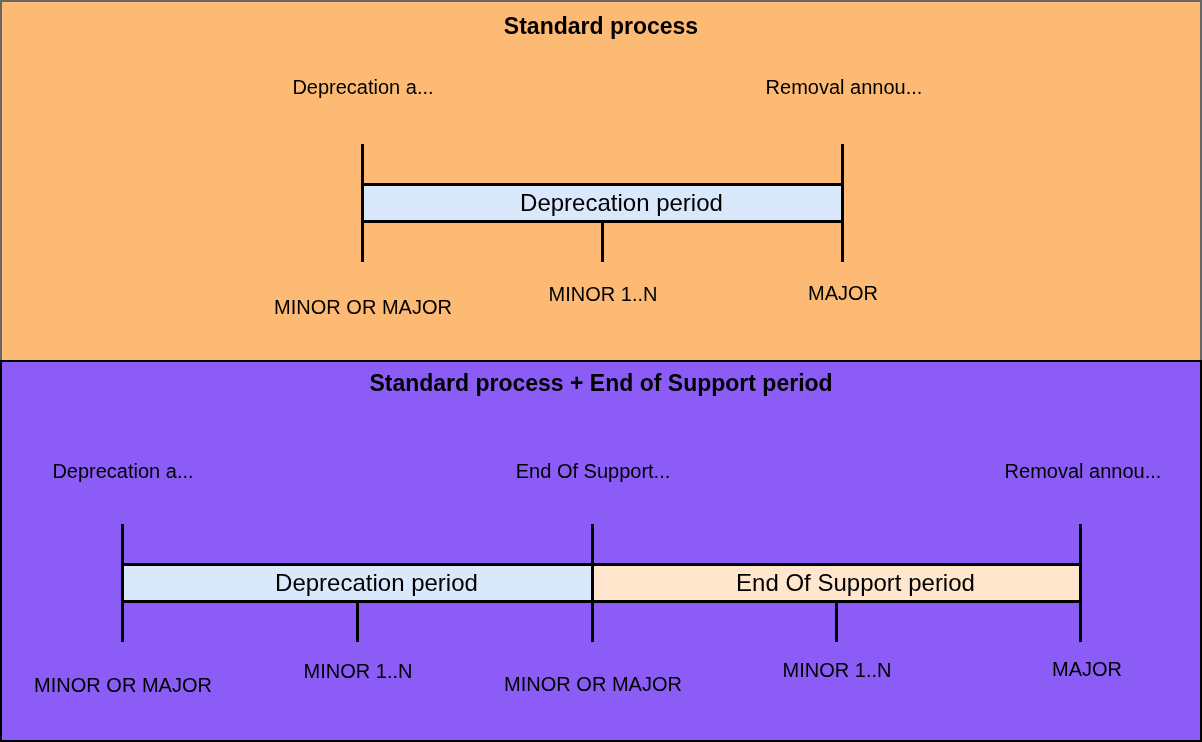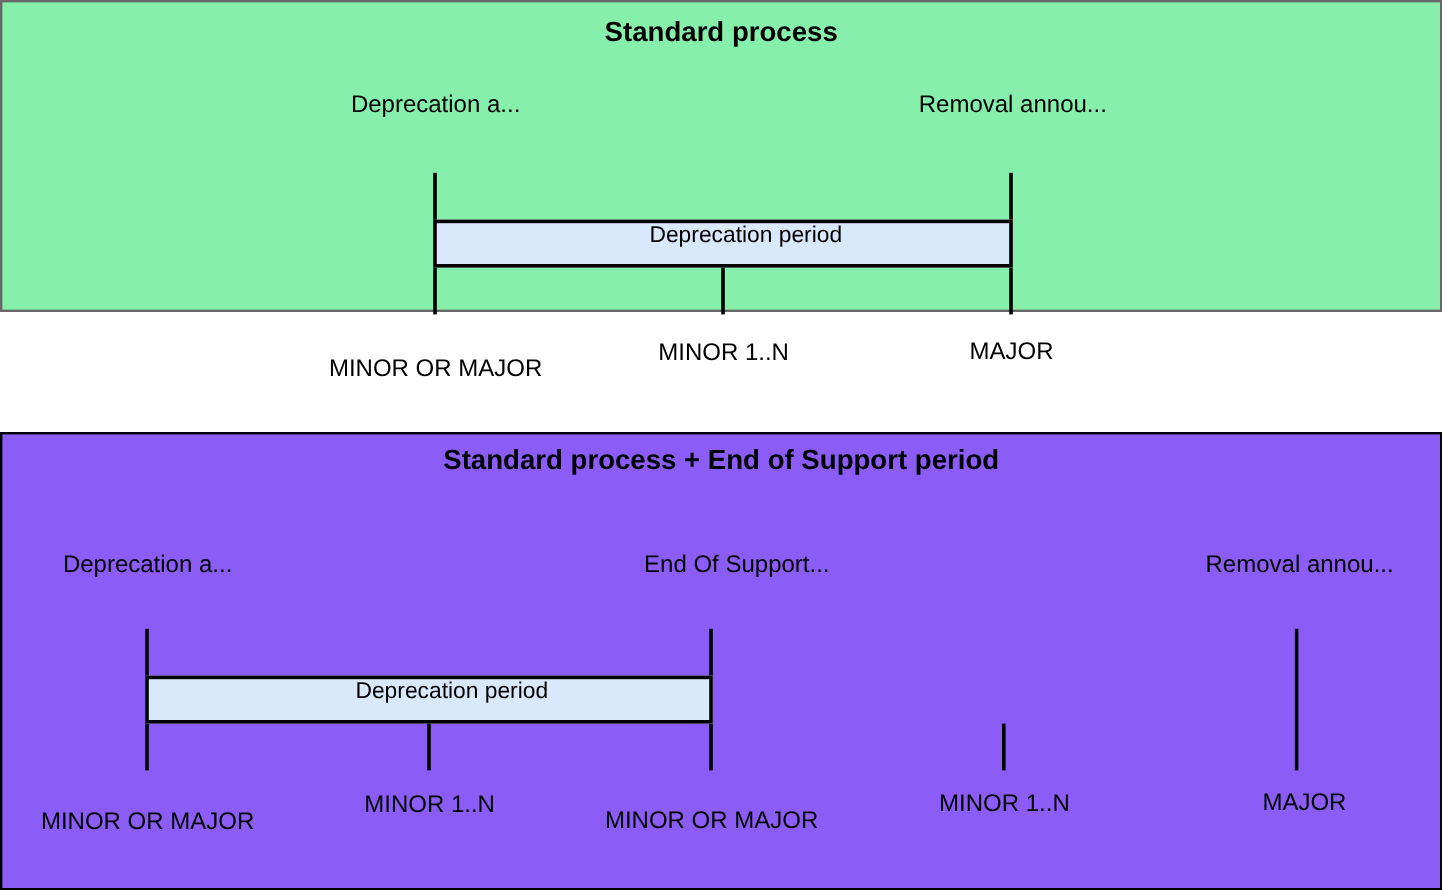--- a/index.html
+++ b/index.html
@@ -7,22 +7,22 @@
     position: relative;
     width: 1202px;
     height: 742px;
     font-family: "Liberation Sans", "DejaVu Sans", sans-serif;
     color: #000000;
     background: #ffffff;
     overflow: hidden;
   }
   .panel { position: absolute; box-sizing: border-box; left: 0; width: 1202px; }
   .panel-top {
-    top: 0; height: 260px;
-    background: #86efac;
+    top: 0; height: 362px;
+    background: #fdba74;
     border: 2px solid #666666;
   }
   .panel-bottom {
     top: 360px; height: 382px;
     background: #8b5cf6;
     border: 2px solid #000000;
   }
   .panel-title {
     position: absolute; left: 0; right: 0;
     text-align: center;
@@ -42,23 +42,23 @@
     position: absolute;
     width: 3px;
     background: #000000;
   }
   .bar {
     position: absolute;
     height: 40px;
     box-sizing: border-box;
     border: 3px solid #000000;
     display: flex;
-    align-items: flex-start;
+    align-items: center;
     justify-content: center;
-    font-size: 19px;
+    font-size: 24px;
     white-space: nowrap;
     padding-left: 38px;
   }
   .bar-blue   { background: #dae8fc; }
   .bar-orange { background: #ffe6cc; }
 
   
   .p1-title { top: 10px; }
   .p1-ann-dep { left: 361px; top: 71px; }
   .p1-ann-rem { left: 842px; top: 71px; }
@@ -66,21 +66,21 @@
   .p1-tick-end   { left: 839px; top: 142px; height: 118px; }
   .p1-tick-mid   { left: 599px; top: 221px; height: 39px; }
   .p1-bar { left: 359px; top: 181px; width: 483px; }
   .p1-ms-1 { left: 361px; top: 291px; }
   .p1-ms-2 { left: 601px; top: 278px; }
   .p1-ms-3 { left: 841px; top: 277px; }
 
   
   .p2-title { top: 7px; }
   .p2-ann-dep { left: 121px;  top: 95px; }
-  .p2-ann-eos { left: 591px;  top: 95px; margin-left: 21px; }
+  .p2-ann-eos { left: 591px;  top: 95px; }
   .p2-ann-rem { left: 1081px; top: 95px; }
   .p2-tick-start { left: 119px;  top: 162px; height: 118px; }
   .p2-tick-mid   { left: 589px;  top: 162px; height: 118px; }
   .p2-tick-end   { left: 1077px; top: 162px; height: 118px; }
   .p2-subtick-1  { left: 354px;  top: 241px; height: 39px; }
   .p2-subtick-2  { left: 833px;  top: 241px; height: 39px; }
   .p2-bar-dep { left: 119px; top: 201px; width: 473px; }
   .p2-bar-eos { left: 589px; top: 201px; width: 491px; }
   .p2-ms-1 { left: 121px;  top: 309px; }
   .p2-ms-2 { left: 356px;  top: 295px; }
@@ -120,20 +120,23 @@
     <div class="lbl p2-ann-eos">End Of Support...</div>
     <div class="lbl p2-ann-rem">Removal annou...</div>
 
     <div class="tick p2-tick-start"></div>
     <div class="tick p2-tick-mid"></div>
     <div class="tick p2-tick-end"></div>
 
     <div class="bar bar-blue p2-bar-dep">
       <span>Deprecation period</span>
     </div>
+    <div class="bar bar-orange p2-bar-eos">
+      <span>End Of Support period</span>
+    </div>
 
     <div class="tick p2-subtick-1"></div>
     <div class="tick p2-subtick-2"></div>
 
     <div class="lbl p2-ms-1">MINOR OR MAJOR</div>
     <div class="lbl p2-ms-2">MINOR 1..N</div>
     <div class="lbl p2-ms-3">MINOR OR MAJOR</div>
     <div class="lbl p2-ms-4">MINOR 1..N</div>
     <div class="lbl p2-ms-5">MAJOR</div>
   </div>

